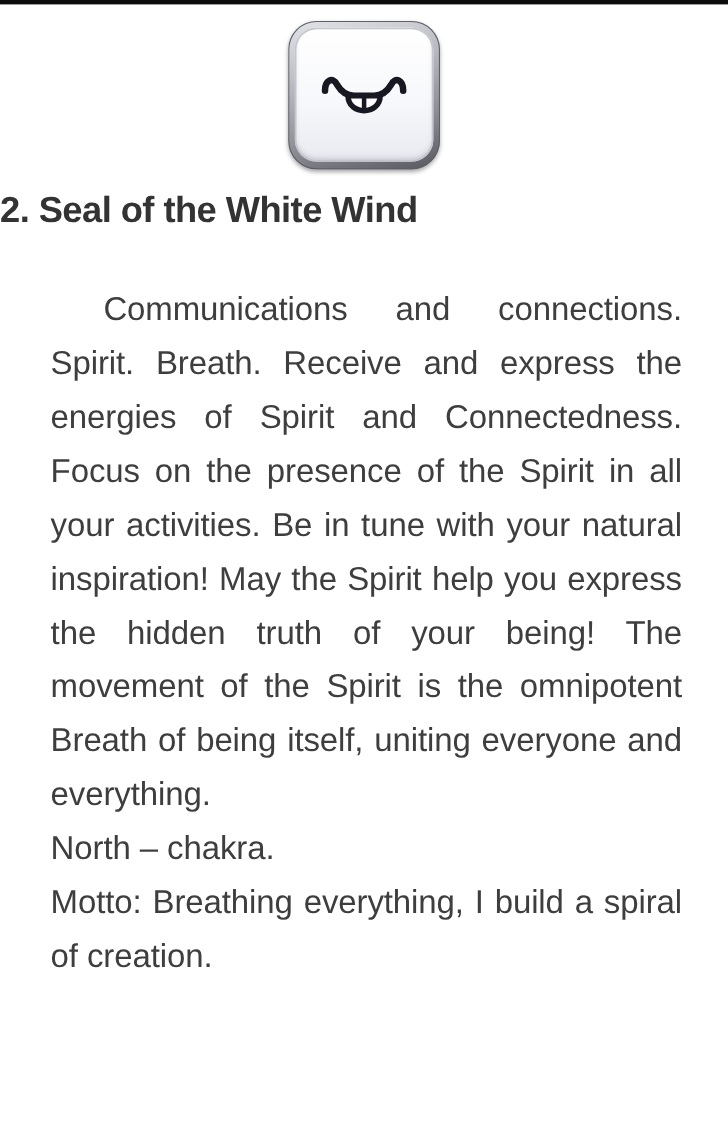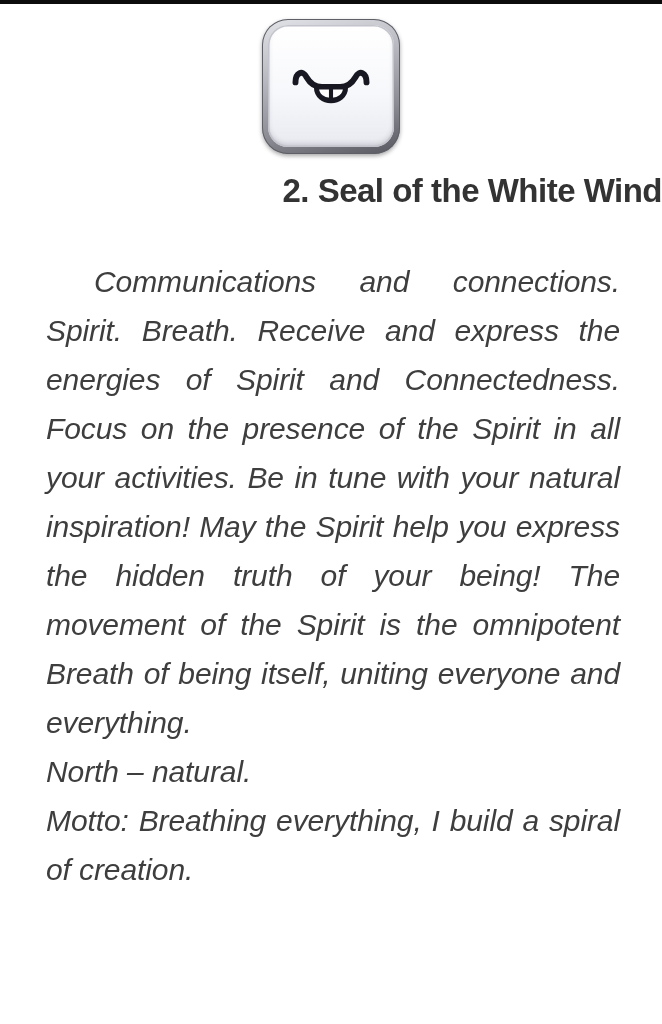--- a/index.html
+++ b/index.html
@@ -44,35 +44,34 @@
     display: block;
   }
   h1.title {
     margin: 17px 0 0 0;
     padding: 0;
     font-size: 33px;
     line-height: 40px;
     font-weight: bold;
     letter-spacing: -0.5px;
     color: #333333;
-    text-align: right;
+    text-align: left;
   }
   .body-text {
     margin: 46px 42px 0 46px;
     font-size: 30px;
     line-height: 49px;
     color: #3e3e3e;
     letter-spacing: -0.1px;
   }
   .body-text p {
     margin: 0;
     padding: 0;
     text-align: justify;
     text-justify: inter-word;
-    font-style: italic;
   }
   .body-text p.indent {
     text-indent: 48px;
   }
 </style>
 </head>
 <body>
 
 <div class="top-bar"></div>
 
@@ -85,15 +84,15 @@
       <path d="M53,68 C53,88 85,88 85,68 Z" fill="#fdfdfe" stroke="#181822" stroke-width="5.5" stroke-linejoin="round"></path>
       <line x1="69" y1="68" x2="69" y2="84" stroke="#181822" stroke-width="4.5"></line>
     </svg>
   </div>
 </div>
 
 <h1 class="title">2. Seal of the White Wind</h1>
 
 <div class="body-text">
   <p class="indent">Communications and connections. Spirit. Breath. Receive and express the energies of Spirit and Connectedness. Focus on the presence of the Spirit in all your activities. Be in tune with your natural inspiration! May the Spirit help you express the hidden truth of your being! The movement of the Spirit is the omnipotent Breath of being itself, uniting everyone and everything.</p>
-  <p>North – natural.</p>
+  <p>North – chakra.</p>
   <p>Motto: Breathing everything, I build a spiral of creation.</p>
 </div>
 
 </body></html>

